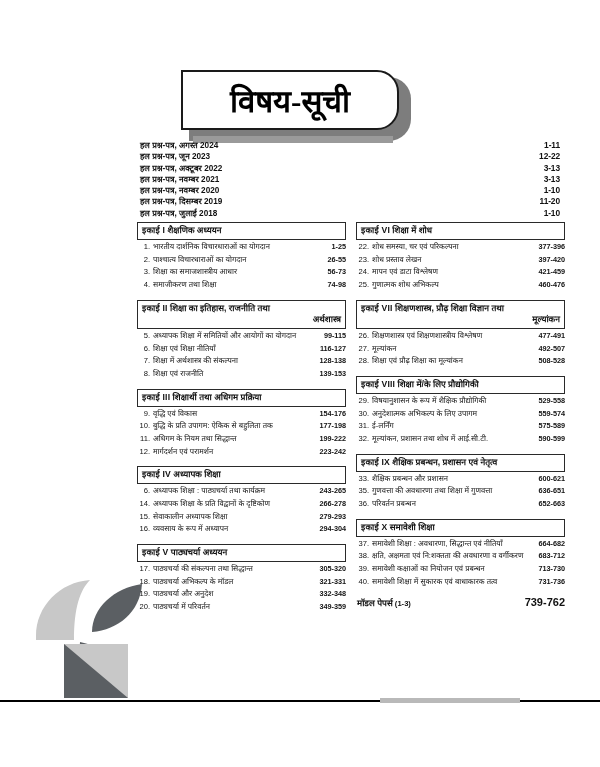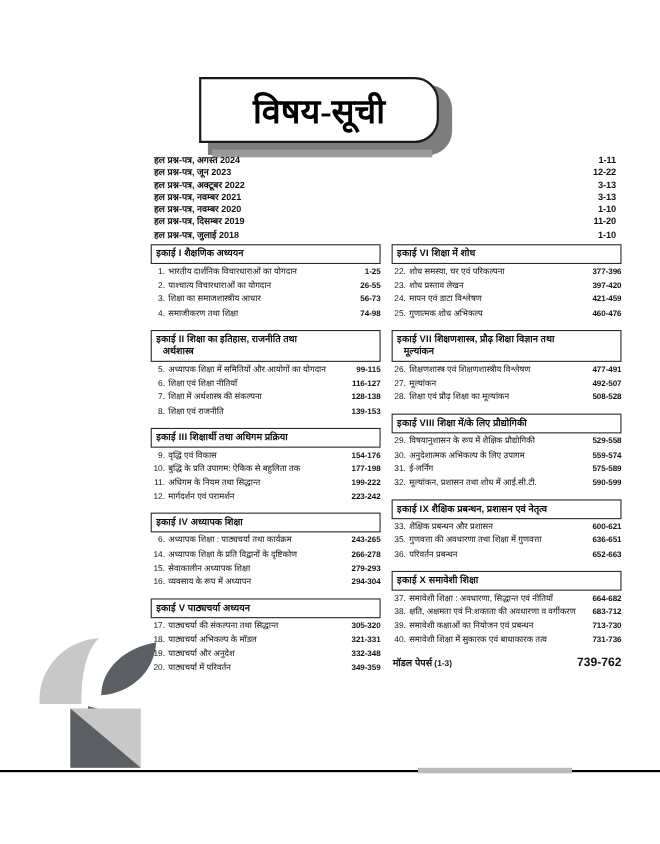--- a/index.html
+++ b/index.html
@@ -144,21 +144,21 @@
     font-size: 8.6px;
     font-weight: bold;
     line-height: 11px;
     background: #ffffff;
   }
   .unit-head .unit-label {
     letter-spacing: 0.2px;
   }
   .unit-head .unit-title-2 {
     display: block;
-    text-align: left;
+    text-align: right;
     padding-left: 6px;
   }
 
   .chapter {
     display: flex;
     align-items: flex-start;
     font-size: 7.6px;
     line-height: 10.6px;
     padding-top: 2.1px;
   }

